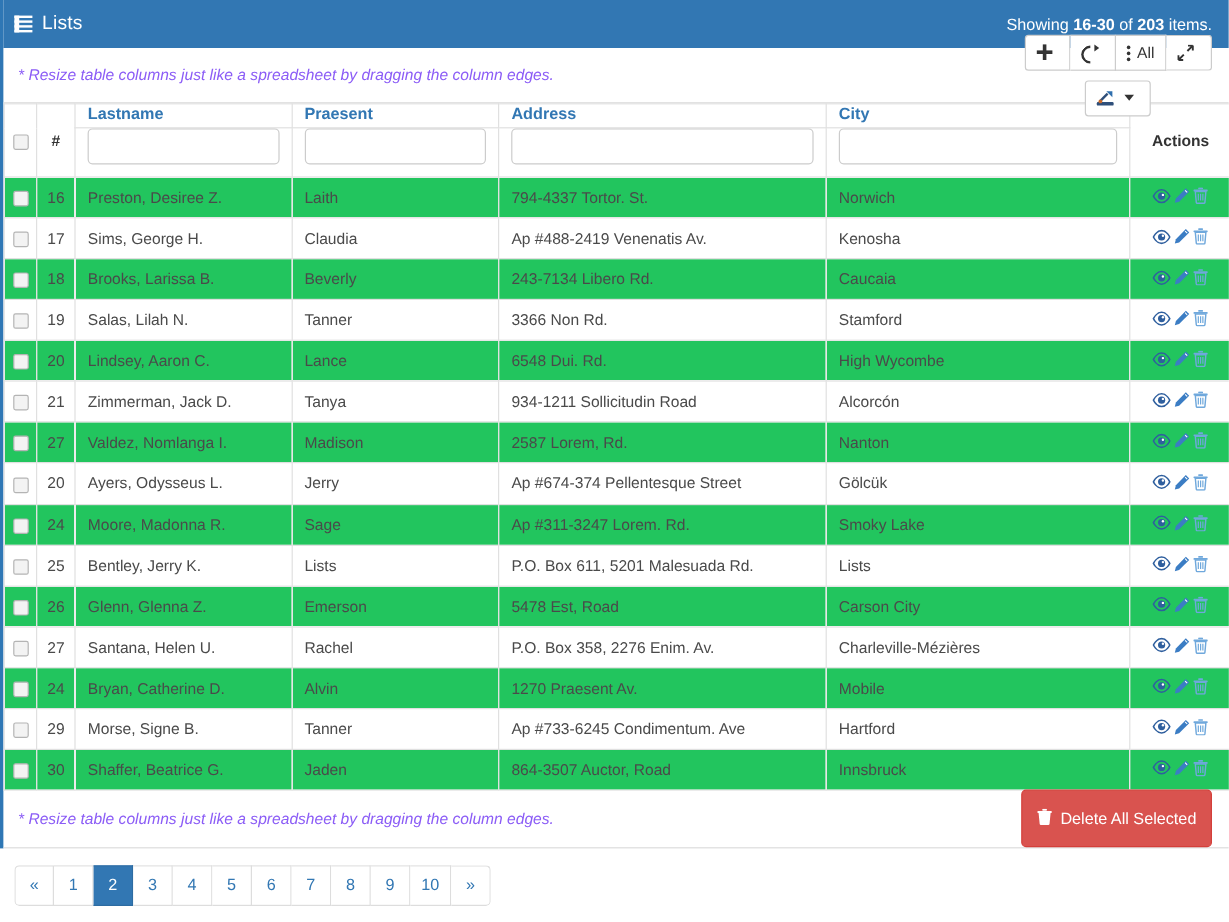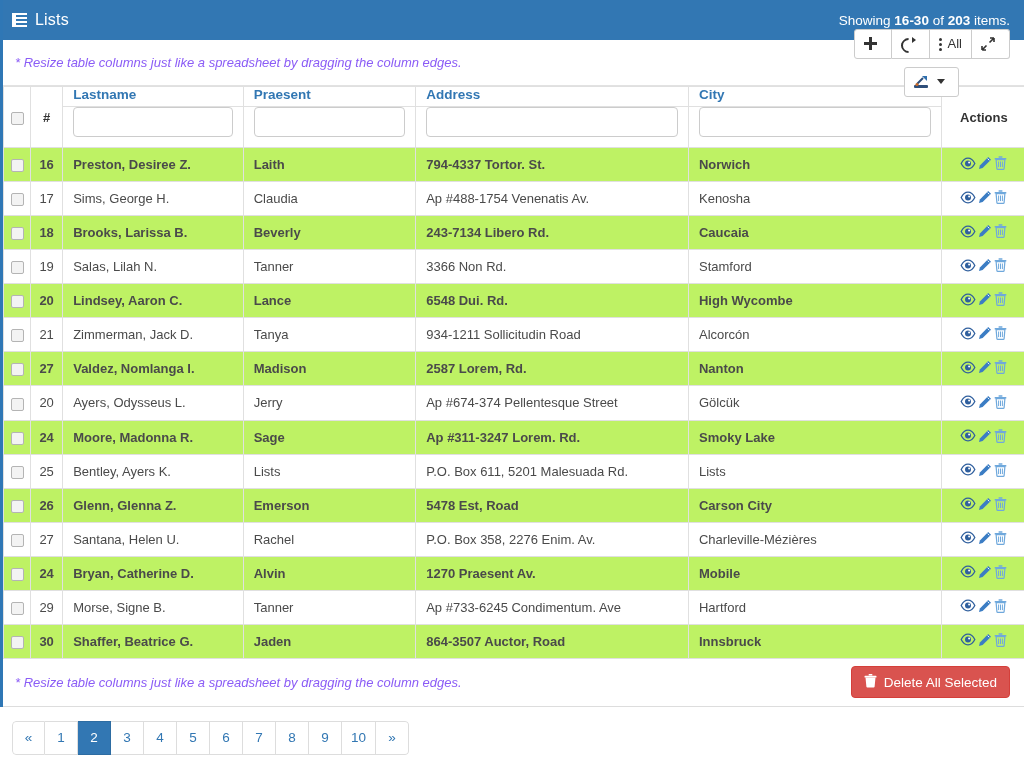--- a/index.html
+++ b/index.html
@@ -200,21 +200,21 @@
   }
 
   tbody td {
     padding: 8px 10px;
     color: #4a4a4a;
     height: 33px;
     white-space: nowrap;
     overflow: hidden;
     text-overflow: ellipsis;
   }
-  tbody tr.striped td { background: #bef264; font-weight: bold; }
+  tbody tr.striped td { background: #22c55e; }
   tbody td.c-center { text-align: center; padding: 8px 4px; }
 
   .actions-cell { text-align: center; white-space: nowrap; }
   .act-ic { display:inline-block; vertical-align: middle; margin: 0 1px; cursor: pointer; }
 
   
   .panel-footer {
     height: 48px;
     display: flex;
     align-items: center;
@@ -222,21 +222,21 @@
     padding: 0 14px 0 12px;
     border-bottom: 1px solid #dddddd;
     border-top: none;
     background: #fff;
   }
   .btn-danger {
     background: #d9534f;
     border: 1px solid #d43f3a;
     border-radius: 4px;
     color: #fff;
-    height: 32px;
+    height: 48px;
     padding: 0 12px;
     font-size: 13.5px;
     display: flex; align-items: center; gap: 7px;
     cursor: pointer;
   }
 
   
   .pager-wrap { padding: 14px 0 0 12px; }
   .pagination { display: inline-flex; border-radius: 4px; overflow: hidden; }
   .pg {
@@ -395,21 +395,21 @@
                 <rect x="0.6" y="2" width="11.8" height="1.5" rx="0.5" fill="#6fa8dc"></rect>
                 <rect x="4.5" y="0.3" width="4" height="1.4" rx="0.4" fill="#6fa8dc"></rect>
                 <path d="M4.6 5.5 v5.6 M6.5 5.5 v5.6 M8.4 5.5 v5.6" stroke="#6fa8dc" stroke-width="1"></path>
               </svg></span></td>
         </tr>
         <tr>
           <td class="c-center"><span class="chk"></span></td>
           <td class="c-center">17</td>
           <td>Sims, George H.</td>
           <td>Claudia</td>
-          <td>Ap #488-1754 Venenatis Av.</td>
+          <td>Ap #488-2419 Venenatis Av.</td>
           <td>Kenosha</td>
           <td class="actions-cell"><span class="act-ic"><svg width="16" height="13" viewBox="0 0 16 13">
                 <path d="M8 1.2 C3.8 1.2 1.2 6.5 1.2 6.5 S3.8 11.8 8 11.8 14.8 6.5 14.8 6.5 12.2 1.2 8 1.2 Z" fill="none" stroke="#2f5f9e" stroke-width="1.3"></path>
                 <circle cx="8" cy="6.5" r="3" fill="#2f5f9e"></circle>
                 <circle cx="9.1" cy="5.4" r="1" fill="#ffffff"></circle>
               </svg></span><span class="act-ic"><svg width="14" height="14" viewBox="0 0 14 14">
                 <path d="M10.2 0.9 L13 3.7 L4.6 12.1 L1 13 L1.9 9.4 Z" fill="#3b7dc4"></path>
                 <path d="M9.6 2.6 L11.3 4.3" stroke="#ffffff" stroke-width="0.9"></path>
               </svg></span><span class="act-ic"><svg width="13" height="14" viewBox="0 0 13 14">
                 <path d="M2.1 3.6 h8.8 l-0.8 9 a0.9 0.9 0 0 1 -0.9 0.8 h-5.4 a0.9 0.9 0 0 1 -0.9 -0.8 Z" fill="none" stroke="#6fa8dc" stroke-width="1.2"></path>
@@ -561,21 +561,21 @@
               </svg></span><span class="act-ic"><svg width="13" height="14" viewBox="0 0 13 14">
                 <path d="M2.1 3.6 h8.8 l-0.8 9 a0.9 0.9 0 0 1 -0.9 0.8 h-5.4 a0.9 0.9 0 0 1 -0.9 -0.8 Z" fill="none" stroke="#6fa8dc" stroke-width="1.2"></path>
                 <rect x="0.6" y="2" width="11.8" height="1.5" rx="0.5" fill="#6fa8dc"></rect>
                 <rect x="4.5" y="0.3" width="4" height="1.4" rx="0.4" fill="#6fa8dc"></rect>
                 <path d="M4.6 5.5 v5.6 M6.5 5.5 v5.6 M8.4 5.5 v5.6" stroke="#6fa8dc" stroke-width="1"></path>
               </svg></span></td>
         </tr>
         <tr>
           <td class="c-center"><span class="chk"></span></td>
           <td class="c-center">25</td>
-          <td>Bentley, Ayers K.</td>
+          <td>Bentley, Jerry K.</td>
           <td>Lists</td>
           <td>P.O. Box 611, 5201 Malesuada Rd.</td>
           <td>Lists</td>
           <td class="actions-cell"><span class="act-ic"><svg width="16" height="13" viewBox="0 0 16 13">
                 <path d="M8 1.2 C3.8 1.2 1.2 6.5 1.2 6.5 S3.8 11.8 8 11.8 14.8 6.5 14.8 6.5 12.2 1.2 8 1.2 Z" fill="none" stroke="#2f5f9e" stroke-width="1.3"></path>
                 <circle cx="8" cy="6.5" r="3" fill="#2f5f9e"></circle>
                 <circle cx="9.1" cy="5.4" r="1" fill="#ffffff"></circle>
               </svg></span><span class="act-ic"><svg width="14" height="14" viewBox="0 0 14 14">
                 <path d="M10.2 0.9 L13 3.7 L4.6 12.1 L1 13 L1.9 9.4 Z" fill="#3b7dc4"></path>
                 <path d="M9.6 2.6 L11.3 4.3" stroke="#ffffff" stroke-width="0.9"></path>

